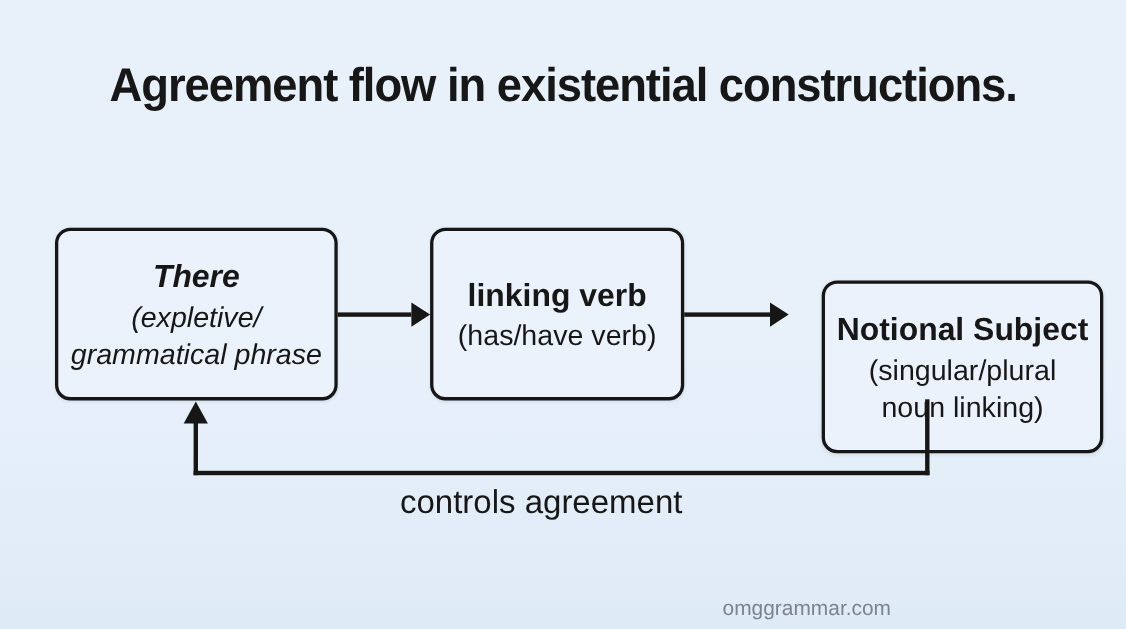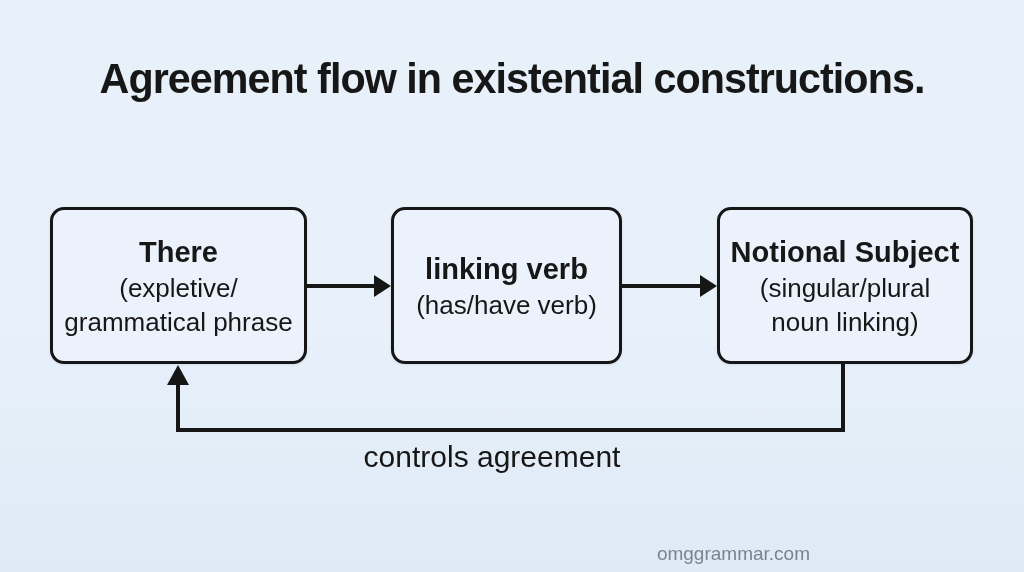--- a/index.html
+++ b/index.html
@@ -30,23 +30,23 @@
   .node{
     position:absolute;top:207px;height:157px;
     background:var(--box-fill);
     border:3px solid var(--line);
     border-radius:14px;
     display:flex;flex-direction:column;align-items:center;justify-content:center;
     color:var(--text);
     box-shadow:0 1px 3px rgba(30,50,80,0.10);
     text-align:center;
   }
-  .node-1{left:50px;width:257px;}
+  .node-1{left:50px;width:257px;font-style:italic;}
   .node-2{left:391px;width:231px;text-align:center;}
-  .node-3{left:717px;width:256px;}
+  .node-3{left:747px;width:256px;margin-top:48px;}
   .node-title{font-size:29px;font-weight:700;line-height:38px;}
   .node-line{font-size:26px;font-weight:400;line-height:34px;}
 
   .h-arrow{position:absolute;height:4px;background:var(--line);}
   .h-arrow .head{
     position:absolute;right:-17px;top:-9px;width:0;height:0;
     border-left:17px solid var(--line);
     border-top:11px solid transparent;
     border-bottom:11px solid transparent;
   }

